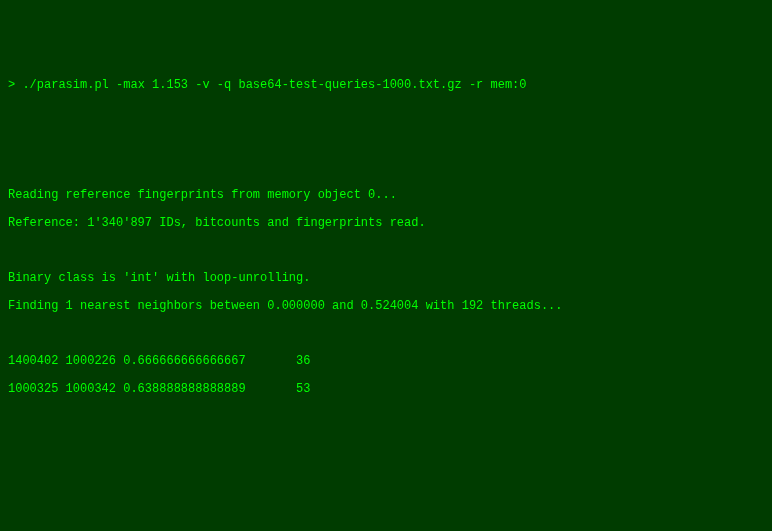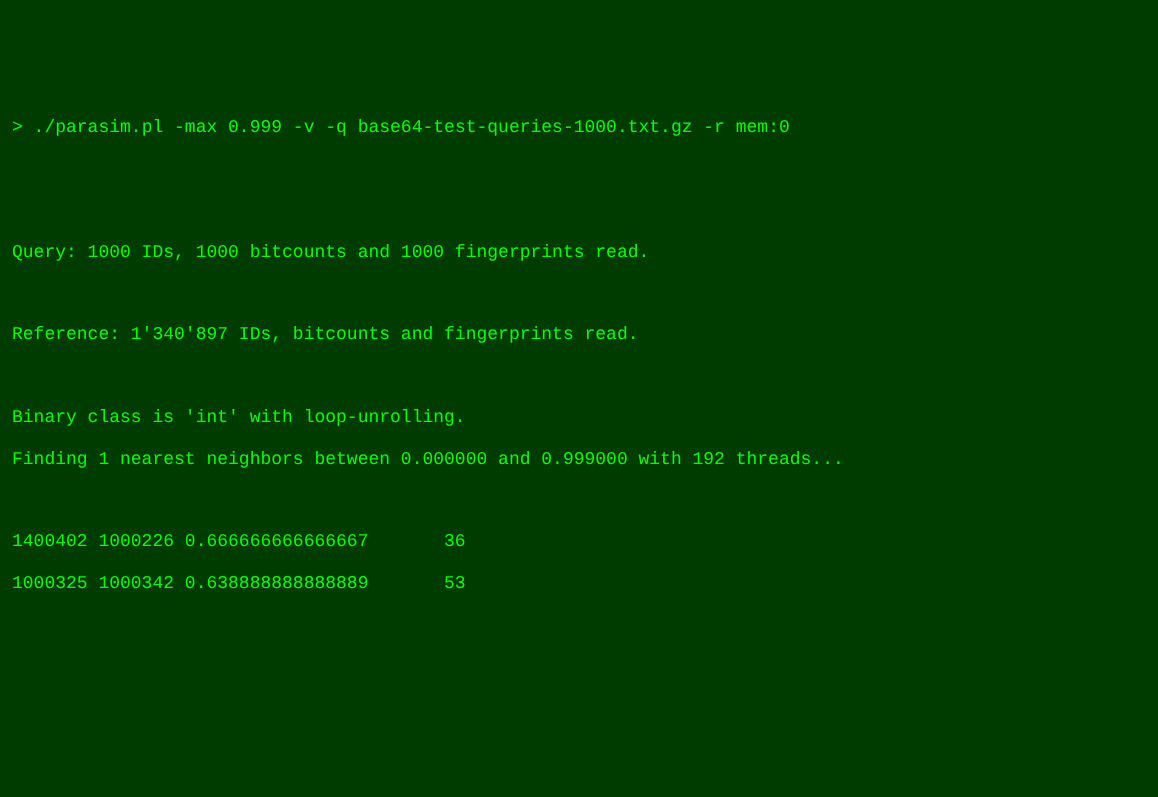--- a/index.html
+++ b/index.html
@@ -16,29 +16,29 @@
     white-space: pre;
   }
   .line { display: block; }
 </style>
 </head>
 <body>
 
 
 
 <div>
-<span class="line"><span>&gt; </span><span>./parasim.pl -max 0.999 -v -q base64-test-queries-1000.txt.gz -r mem:0</span></span>
+<span class="line"><span>&gt; </span><span>./parasim.pl -max 1.153 -v -q base64-test-queries-1000.txt.gz -r mem:0</span></span>
 <span class="line"> </span>
 <span class="line"> </span>
-<span class="line">Query: 1000 IDs, 1000 bitcounts and 1000 fingerprints read.</span>
 <span class="line"> </span>
+<span class="line">Reading reference fingerprints from memory object 0...</span>
 <span class="line">Reference: 1'340'897 IDs, bitcounts and fingerprints read.</span>
 <span class="line"> </span>
 <span class="line">Binary class is 'int' with loop-unrolling.</span>
-<span class="line">Finding 1 nearest neighbors between 0.000000 and 0.999000 with 192 threads...</span>
+<span class="line">Finding 1 nearest neighbors between 0.000000 and 0.524004 with 192 threads...</span>
 <span class="line"> </span>
 <span class="line">1400402 1000226 0.666666666666667       36</span>
 <span class="line">1000325 1000342 0.638888888888889       53</span>
 
 
 
 
 
 
 

